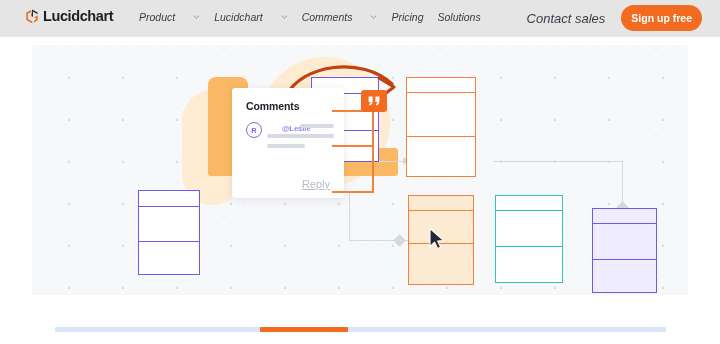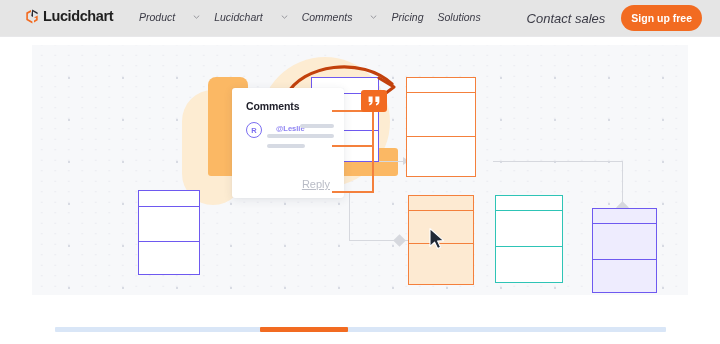--- a/index.html
+++ b/index.html
@@ -129,21 +129,21 @@
     letter-spacing: -0.1px;
   }
   .avatar {
     position: absolute; left: 14px; top: 34px;
     width: 16px; height: 16px; border-radius: 50%;
     border: 1.3px solid #7b6ef0;
     color: #7b6ef0; font-size: 7.5px; font-weight: bold;
     display: flex; align-items: center; justify-content: center;
   }
   .mention {
-    position: absolute; left: 44px; top: 36px;
+    position: absolute; left: 50px; top: 36px;
     font-size: 7.5px; font-weight: bold; color: #8c80f2;
   }
   .bar { position: absolute; background: #d6dae3; border-radius: 2px; height: 4px; }
   .reply {
     position: absolute; right: 14px; bottom: 8px;
     font-size: 11px; color: #b9bcc6; text-decoration: underline;
   }
 
   
   .quote-badge {

